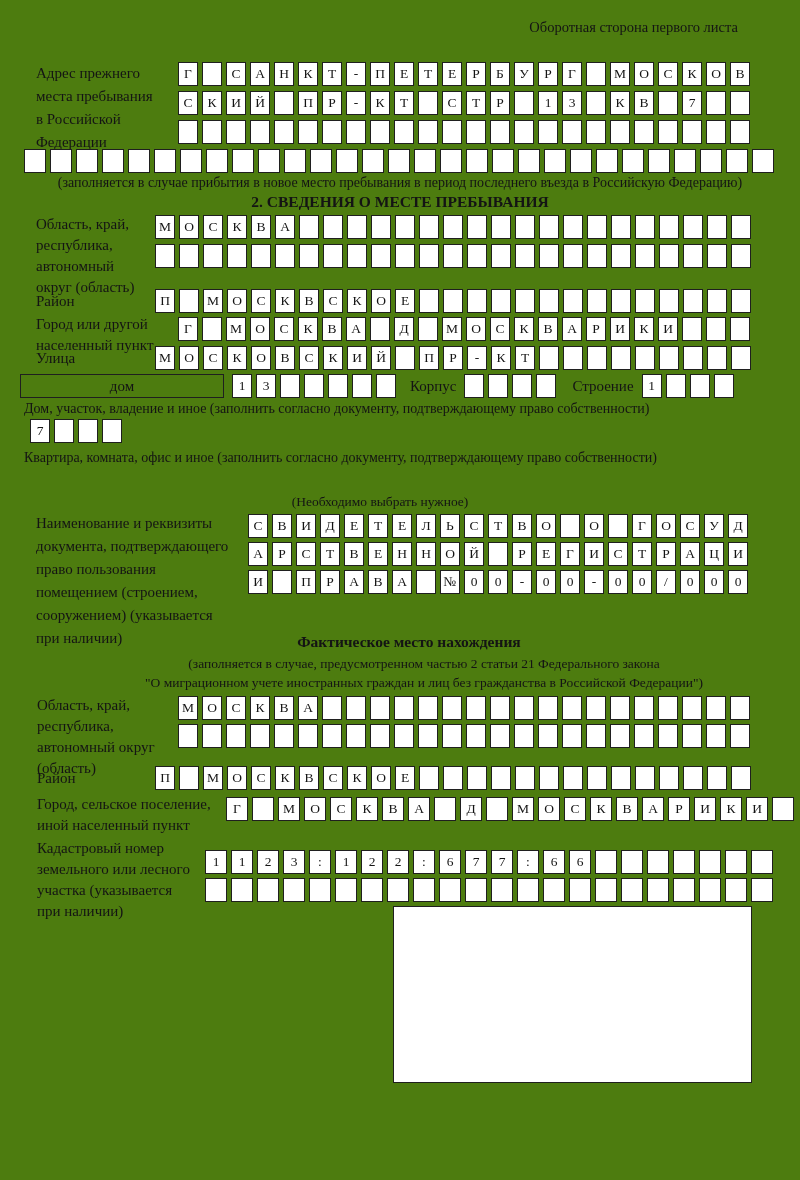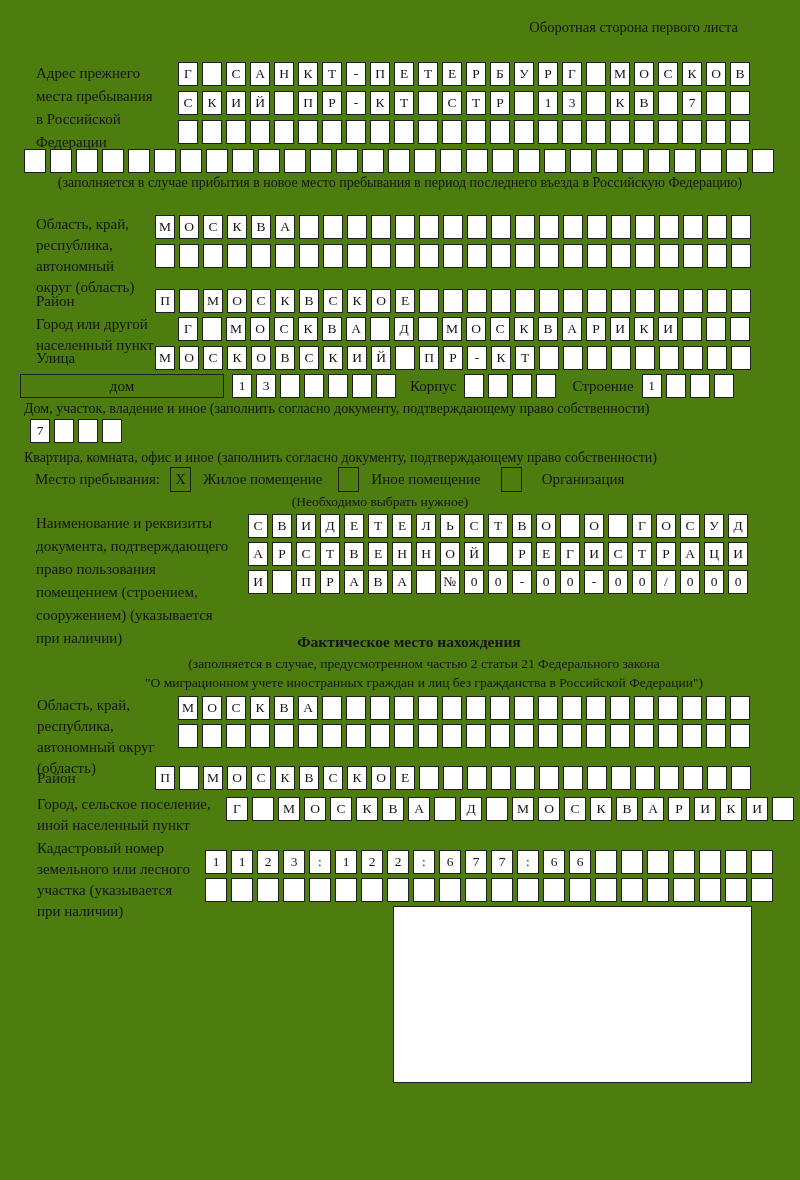--- a/index.html
+++ b/index.html
@@ -170,20 +170,21 @@
       <div class="cell"></div>
       <div class="cell"></div>
       <div class="cell"></div>
       <div class="cell"></div>
       <div class="cell"></div>
       <div class="cell"></div>
       <div class="cell"></div>
     </div>
   <div class="abs note" style="left:0;top:175px;width:800px;">(заполняется в случае прибытия в новое место пребывания в период последнего въезда в Российскую Федерацию)</div>
 
+  <div class="abs heading" style="left:0;top:193px;width:800px;">2. СВЕДЕНИЯ О МЕСТЕ ПРЕБЫВАНИЯ</div>
 
   <div class="abs label" style="left:36px;top:214px;width:120px;">Область, край,
 республика,
 автономный
 округ (область)</div>
   <div class="abs cellrow" style="left:155px;top:215px;">
       <div class="cell">М</div>
       <div class="cell">О</div>
       <div class="cell">С</div>
       <div class="cell">К</div>
@@ -355,29 +356,20 @@
   <div class="abs hrow" style="left:20px;top:419px;">
     <div class="cellrow" style="margin-left:10px;">
         <div class="cell">7</div>
         <div class="cell"></div>
         <div class="cell"></div>
         <div class="cell"></div>
       </div>
   </div>
   <div class="abs note left" style="left:24px;top:450px;">Квартира, комната, офис и иное (заполнить согласно документу, подтверждающему право собственности)</div>
 
-  <div class="abs hrow" style="left:35px;top:467px;">
-    <span class="inline-label">Место пребывания:</span>
-    <span class="checkbox" style="margin-left:10px;">X</span>
-    <span class="inline-label" style="margin-left:12px;">Жилое помещение</span>
-    <span class="checkbox" style="margin-left:16px;"></span>
-    <span class="inline-label" style="margin-left:12px;">Иное помещение</span>
-    <span class="checkbox" style="margin-left:20px;"></span>
-    <span class="inline-label" style="margin-left:20px;">Организация</span>
-  </div>
   <div class="abs note" style="left:0;top:494px;width:760px;font-size:13.5px;">(Необходимо выбрать нужное)</div>
 
   <div class="abs label lh23" style="left:36px;top:512px;width:210px;">Наименование и реквизиты
 документа, подтверждающего
 право пользования
 помещением (строением,
 сооружением) (указывается
 при наличии)</div>
   <div class="abs cellrow" style="left:248px;top:514px;">
       <div class="cell">С</div>

